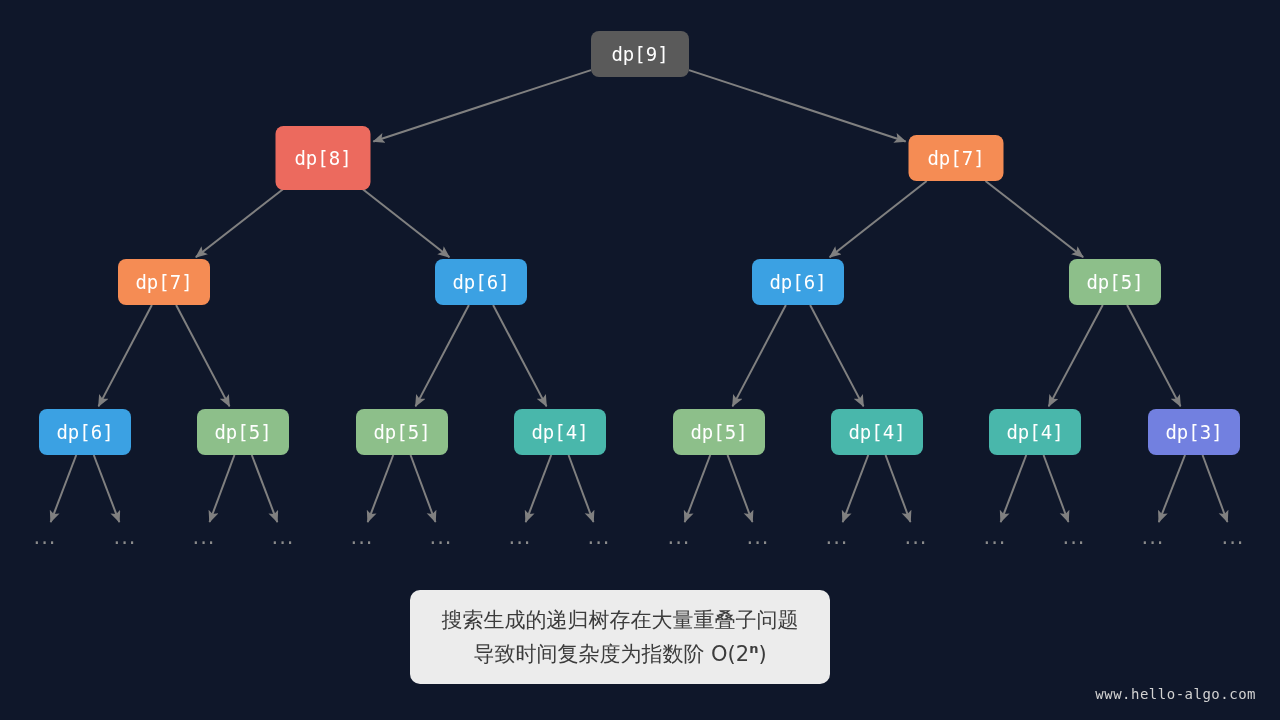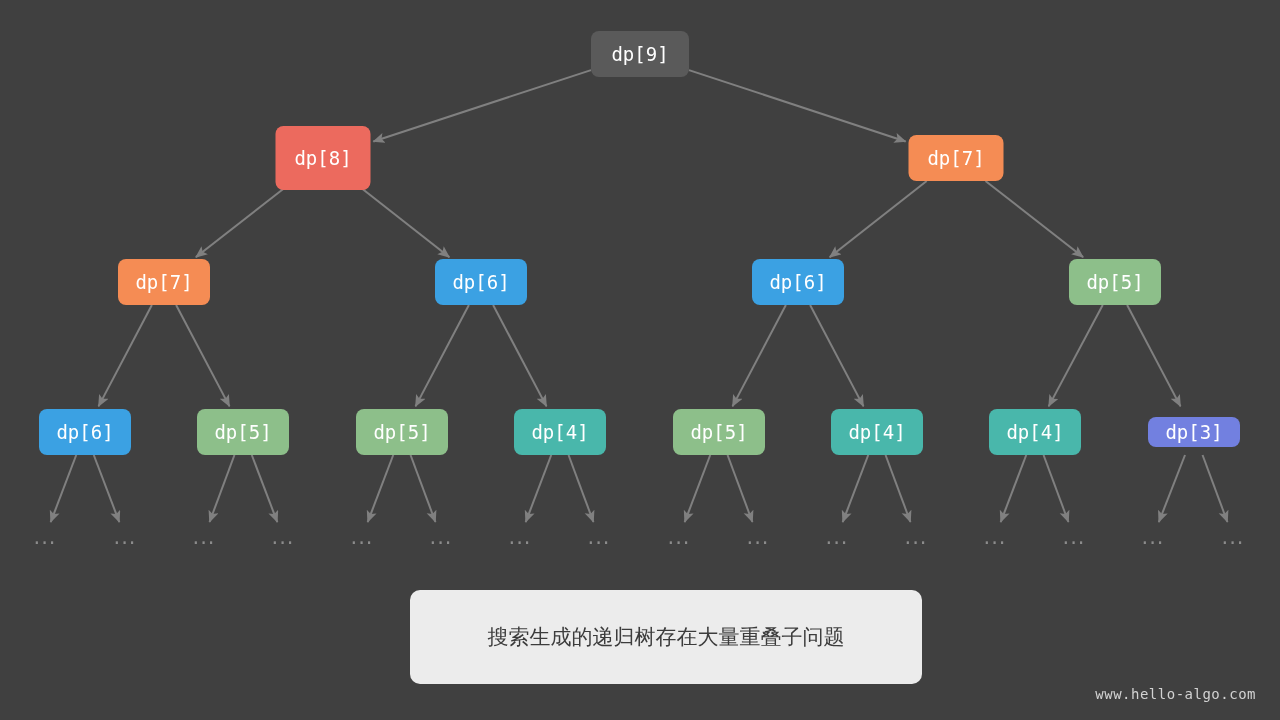--- a/index.html
+++ b/index.html
@@ -84,21 +84,21 @@
     font-family: "DejaVu Sans Mono", "Liberation Mono", monospace;
     font-size: 14px;
     letter-spacing: 0.5px;
     z-index: 4;
     margin-top: 16px;
   }
 </style>
 </head>
 <body>
 
-<div id="canvas" style="background: #404040;">
+<div id="canvas" style="background: #0f172a;">
 
   <svg id="edges" viewBox="0 0 1280 720" xmlns="http://www.w3.org/2000/svg">
       <defs>
         <marker id="arrowhead" markerWidth="7" markerHeight="7" refX="5.6" refY="2.6" orient="auto" markerUnits="strokeWidth">
           <path d="M0,0 L6,2.6 L0,5.2 L1.3,2.6 Z" fill="#808080"></path>
         </marker>
       </defs>
       <line x1="591" y1="70.07570977917982" x2="373.350514010566" y2="141.48121937823703" stroke="#808080" stroke-width="2" stroke-linecap="butt" marker-end="url(#arrowhead)"></line>
       <line x1="689" y1="70.12658227848101" x2="905.6503635440316" y2="141.42923357145344" stroke="#808080" stroke-width="2" stroke-linecap="butt" marker-end="url(#arrowhead)"></line>
       <line x1="293.508064516129" y1="181" x2="195.85758670060153" y2="257.15508961714096" stroke="#808080" stroke-width="2" stroke-linecap="butt" marker-end="url(#arrowhead)"></line>
@@ -139,21 +139,21 @@
       <div class="node" style="left: 481px; top: 282px; width: 92px; height: 46px; background: rgb(59, 161, 227);">dp[6]</div>
       <div class="node" style="left: 798px; top: 282px; width: 92px; height: 46px; background: rgb(59, 161, 227);">dp[6]</div>
       <div class="node" style="left: 1115px; top: 282px; width: 92px; height: 46px; background: rgb(141, 191, 138);">dp[5]</div>
       <div class="node" style="left: 85px; top: 432px; width: 92px; height: 46px; background: rgb(59, 161, 227);">dp[6]</div>
       <div class="node" style="left: 243px; top: 432px; width: 92px; height: 46px; background: rgb(141, 191, 138);">dp[5]</div>
       <div class="node" style="left: 402px; top: 432px; width: 92px; height: 46px; background: rgb(141, 191, 138);">dp[5]</div>
       <div class="node" style="left: 560px; top: 432px; width: 92px; height: 46px; background: rgb(73, 183, 171);">dp[4]</div>
       <div class="node" style="left: 719px; top: 432px; width: 92px; height: 46px; background: rgb(141, 191, 138);">dp[5]</div>
       <div class="node" style="left: 877px; top: 432px; width: 92px; height: 46px; background: rgb(73, 183, 171);">dp[4]</div>
       <div class="node" style="left: 1035px; top: 432px; width: 92px; height: 46px; background: rgb(73, 183, 171);">dp[4]</div>
-      <div class="node" style="left: 1194px; top: 432px; width: 92px; height: 30px; background: rgb(114, 128, 224);">dp[3]</div>
+      <div class="node" style="left: 1194px; top: 432px; width: 92px; height: 46px; background: rgb(114, 128, 224);">dp[3]</div>
     </div>
 
   <div id="ellipsis-layer">
       <div class="ellipsis" style="left: 45px; top: 537px; color: rgb(140, 140, 140);">...</div>
       <div class="ellipsis" style="left: 125px; top: 537px; color: rgb(140, 140, 140);">...</div>
       <div class="ellipsis" style="left: 204px; top: 537px; color: rgb(140, 140, 140);">...</div>
       <div class="ellipsis" style="left: 283px; top: 537px; color: rgb(140, 140, 140);">...</div>
       <div class="ellipsis" style="left: 362px; top: 537px; color: rgb(140, 140, 140);">...</div>
       <div class="ellipsis" style="left: 441px; top: 537px; color: rgb(140, 140, 140);">...</div>
       <div class="ellipsis" style="left: 520px; top: 537px; color: rgb(140, 140, 140);">...</div>
@@ -161,19 +161,22 @@
       <div class="ellipsis" style="left: 679px; top: 537px; color: rgb(140, 140, 140);">...</div>
       <div class="ellipsis" style="left: 758px; top: 537px; color: rgb(140, 140, 140);">...</div>
       <div class="ellipsis" style="left: 837px; top: 537px; color: rgb(140, 140, 140);">...</div>
       <div class="ellipsis" style="left: 916px; top: 537px; color: rgb(140, 140, 140);">...</div>
       <div class="ellipsis" style="left: 995px; top: 537px; color: rgb(140, 140, 140);">...</div>
       <div class="ellipsis" style="left: 1074px; top: 537px; color: rgb(140, 140, 140);">...</div>
       <div class="ellipsis" style="left: 1153px; top: 537px; color: rgb(140, 140, 140);">...</div>
       <div class="ellipsis" style="left: 1233px; top: 537px; color: rgb(140, 140, 140);">...</div>
     </div>
 
-  <div id="caption-box" style="left: 410px; top: 590px; width: 512px; height: 94px; background: rgb(236, 236, 236);">
+  <div id="caption-box" style="left: 410px; top: 590px; width: 420px; height: 94px; background: rgb(236, 236, 236);">
     <div class="caption-line">搜索生成的递归树存在大量重叠子问题</div>
+    <div class="caption-line">
+      <span>导致时间复杂度为指数阶  O(2</span><sup>n</sup><span>)</span>
+    </div>
   </div>
 
   <div id="watermark" style="color: rgb(210, 210, 210);">www.hello-algo.com</div>
 
 </div>
 
 </body></html>

